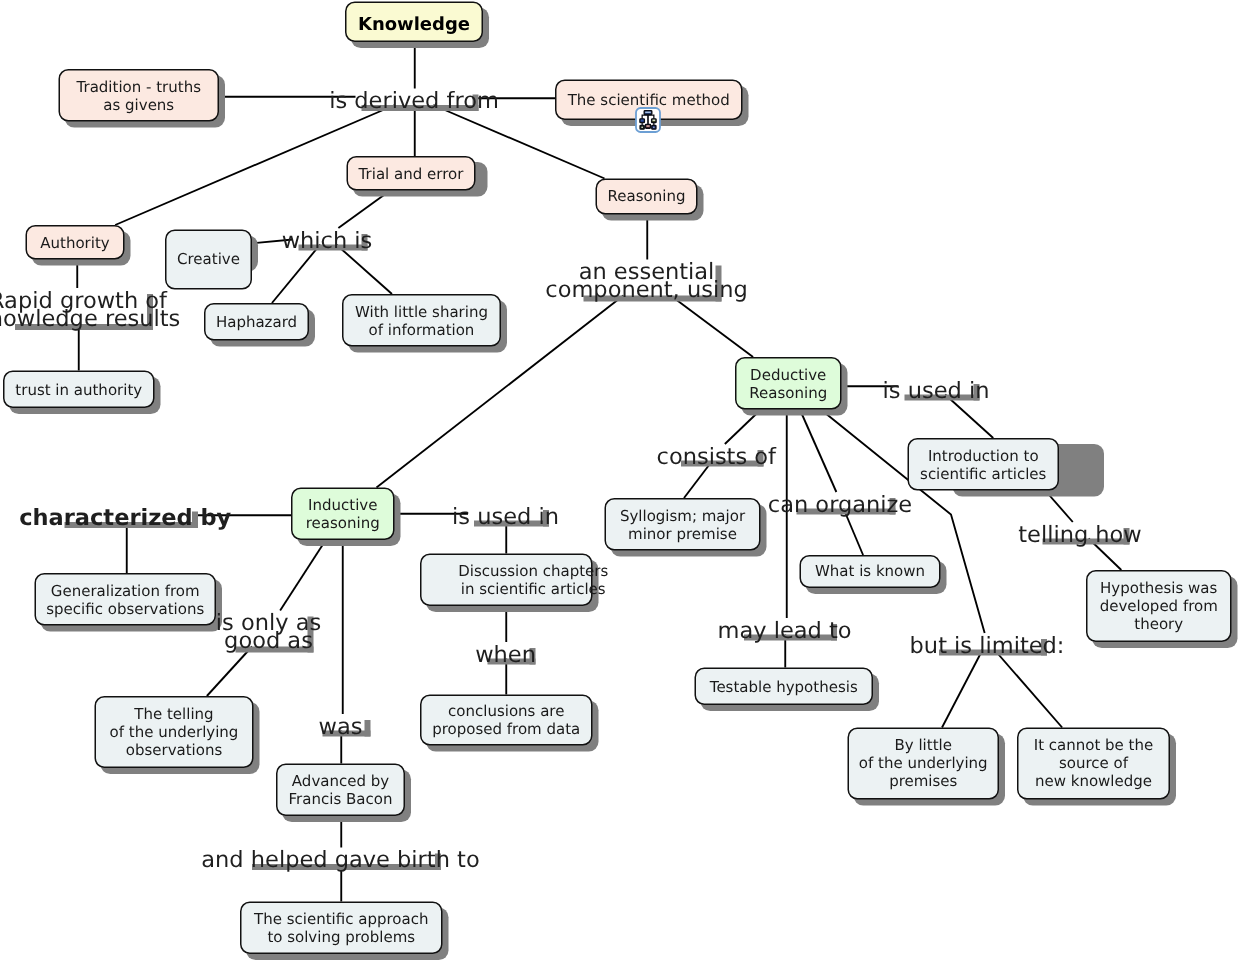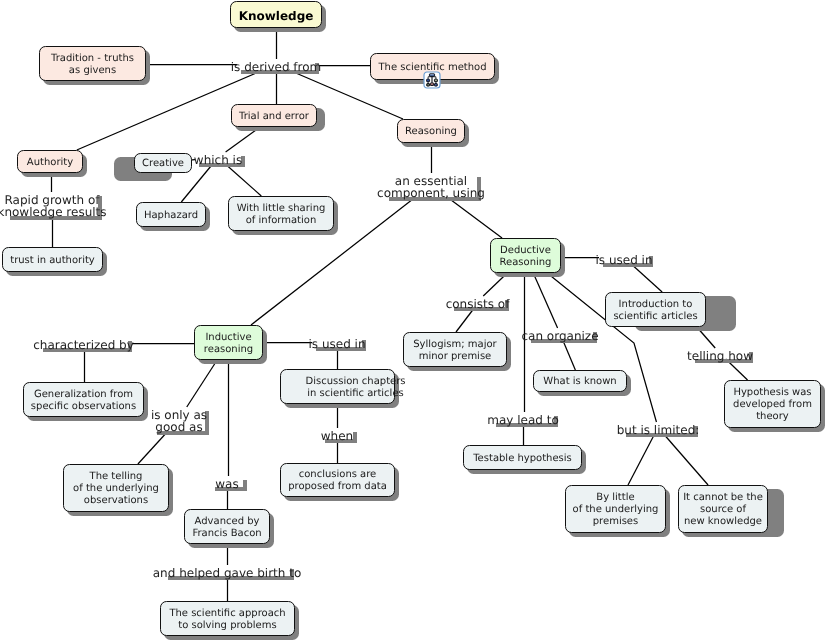--- a/index.html
+++ b/index.html
@@ -11,21 +11,21 @@
   #map{position:relative;width:827px;height:644px;background:#fff;}
   svg.links{position:absolute;left:0;top:0;width:827px;height:644px;z-index:1;}
   .node{position:absolute;box-sizing:border-box;border:1.3px solid #111;
         border-radius:6.5px;display:flex;align-items:center;justify-content:center;
         text-align:center;color:#1a1a1a;font-size:10px;line-height:12px;
         background:#ecf2f3;z-index:5;white-space:pre;padding-top:2px;}
   .node.root{background:#fafad2;font-weight:bold;font-size:12px;color:#000;}
   .node.pink{background:#fce9e1;}
   .node.green{background:#defcda;}
   .shadow{position:absolute;background:#808080;z-index:2;border-radius:6.5px;}
-  .label{position:absolute;box-sizing:border-box;color:#1f1f1f;font-size:12px;
+  .label{position:absolute;box-sizing:border-box;color:#1f1f1f;font-size:15px;
          line-height:12px;text-align:center;z-index:4;white-space:pre;
          display:flex;align-items:center;justify-content:center;
          padding-top:4px;}
   .lshadow{position:absolute;z-index:3;}
   .lshadow i{position:absolute;background:#808080;display:block;}
   .cmap-icon{position:absolute;z-index:8;line-height:0;}
 </style>
 </head>
 <body>
 
@@ -80,21 +80,21 @@
 as givens</div>
       <div class="shadow" style="left: 374px; top: 57px; width: 125px; height: 27px;"></div>
       <div class="node pink" style="left: 370px; top: 53px; width: 125px; height: 27px;">The scientific method</div>
       <div class="shadow" style="left: 235px; top: 108px; width: 90px; height: 23px;"></div>
       <div class="node pink" style="left: 231px; top: 104px; width: 86px; height: 23px;">Trial and error</div>
       <div class="shadow" style="left: 401px; top: 123px; width: 68px; height: 24px;"></div>
       <div class="node pink" style="left: 397px; top: 119px; width: 68px; height: 24px;">Reasoning</div>
       <div class="shadow" style="left: 21px; top: 154px; width: 66px; height: 23px;"></div>
       <div class="node pink" style="left: 17px; top: 150px; width: 66px; height: 23px;">Authority</div>
       <div class="shadow" style="left: 114px; top: 157px; width: 58px; height: 24px;"></div>
-      <div class="node blue" style="left: 110px; top: 153px; width: 58px; height: 20px; margin-left: 24px;">Creative</div>
+      <div class="node blue" style="left: 110px; top: 153px; width: 58px; height: 40px;">Creative</div>
       <div class="shadow" style="left: 140px; top: 206px; width: 70px; height: 25px;"></div>
       <div class="node blue" style="left: 136px; top: 202px; width: 70px; height: 25px;">Haphazard</div>
       <div class="shadow" style="left: 232px; top: 200px; width: 106px; height: 35px;"></div>
       <div class="node blue" style="left: 228px; top: 196px; width: 106px; height: 35px;">With little sharing
 of information</div>
       <div class="shadow" style="left: 6px; top: 251px; width: 101px; height: 25px;"></div>
       <div class="node blue" style="left: 2px; top: 247px; width: 101px; height: 25px;">trust in authority</div>
       <div class="shadow" style="left: 494px; top: 242px; width: 71px; height: 35px;"></div>
       <div class="node green" style="left: 490px; top: 238px; width: 71px; height: 35px;">Deductive
 Reasoning</div>
@@ -126,21 +126,21 @@
 of the underlying
 observations</div>
       <div class="shadow" style="left: 284px; top: 467px; width: 115px; height: 34px;"></div>
       <div class="node blue" style="left: 280px; top: 463px; width: 115px; height: 34px;">conclusions are
 proposed from data</div>
       <div class="shadow" style="left: 569px; top: 489px; width: 101px; height: 48px;"></div>
       <div class="node blue" style="left: 565px; top: 485px; width: 101px; height: 48px;">By little
 of the underlying
 premises</div>
       <div class="shadow" style="left: 682px; top: 489px; width: 102px; height: 48px;"></div>
-      <div class="node blue" style="left: 678px; top: 485px; width: 90px; height: 48px;">It cannot be the
+      <div class="node blue" style="left: 678px; top: 485px; width: 102px; height: 48px;">It cannot be the
 source of
 new knowledge</div>
       <div class="shadow" style="left: 188px; top: 513px; width: 86px; height: 35px;"></div>
       <div class="node blue" style="left: 184px; top: 509px; width: 86px; height: 35px;">Advanced by
 Francis Bacon</div>
       <div class="shadow" style="left: 164px; top: 605px; width: 135px; height: 35px;"></div>
       <div class="node blue" style="left: 160px; top: 601px; width: 135px; height: 35px;">The scientific approach
 to solving problems</div>
       <div class="lshadow">
         <i style="left:241px;top:70px;width:78px;height:4px"></i>
@@ -161,21 +161,21 @@
       <div class="lshadow">
         <i style="left:389px;top:197px;width:92px;height:4px"></i>
         <i style="left:477px;top:177px;width:4px;height:24px"></i>
       </div>
       <div class="label" style="left: 385px; top: 173px; width: 92px; height: 24px;">an essential
 component, using</div>
       <div class="lshadow">
         <i style="left:43px;top:348px;width:89px;height:4px"></i>
         <i style="left:128px;top:341px;width:4px;height:11px"></i>
       </div>
-      <div class="label" style="left: 39px; top: 337px; width: 89px; height: 11px;">characterized by</div>
+      <div class="label" style="left: 39px; top: 337px; width: 89px; height: 11px; font-weight: bold;">characterized by</div>
       <div class="lshadow">
         <i style="left:316px;top:347px;width:50px;height:4px"></i>
         <i style="left:362px;top:340px;width:4px;height:11px"></i>
       </div>
       <div class="label" style="left: 312px; top: 336px; width: 50px; height: 11px;">is used in</div>
       <div class="lshadow">
         <i style="left:454px;top:307px;width:55px;height:4px"></i>
         <i style="left:505px;top:300px;width:4px;height:11px"></i>
       </div>
       <div class="label" style="left: 450px; top: 296px; width: 55px; height: 11px;">consists of</div>

